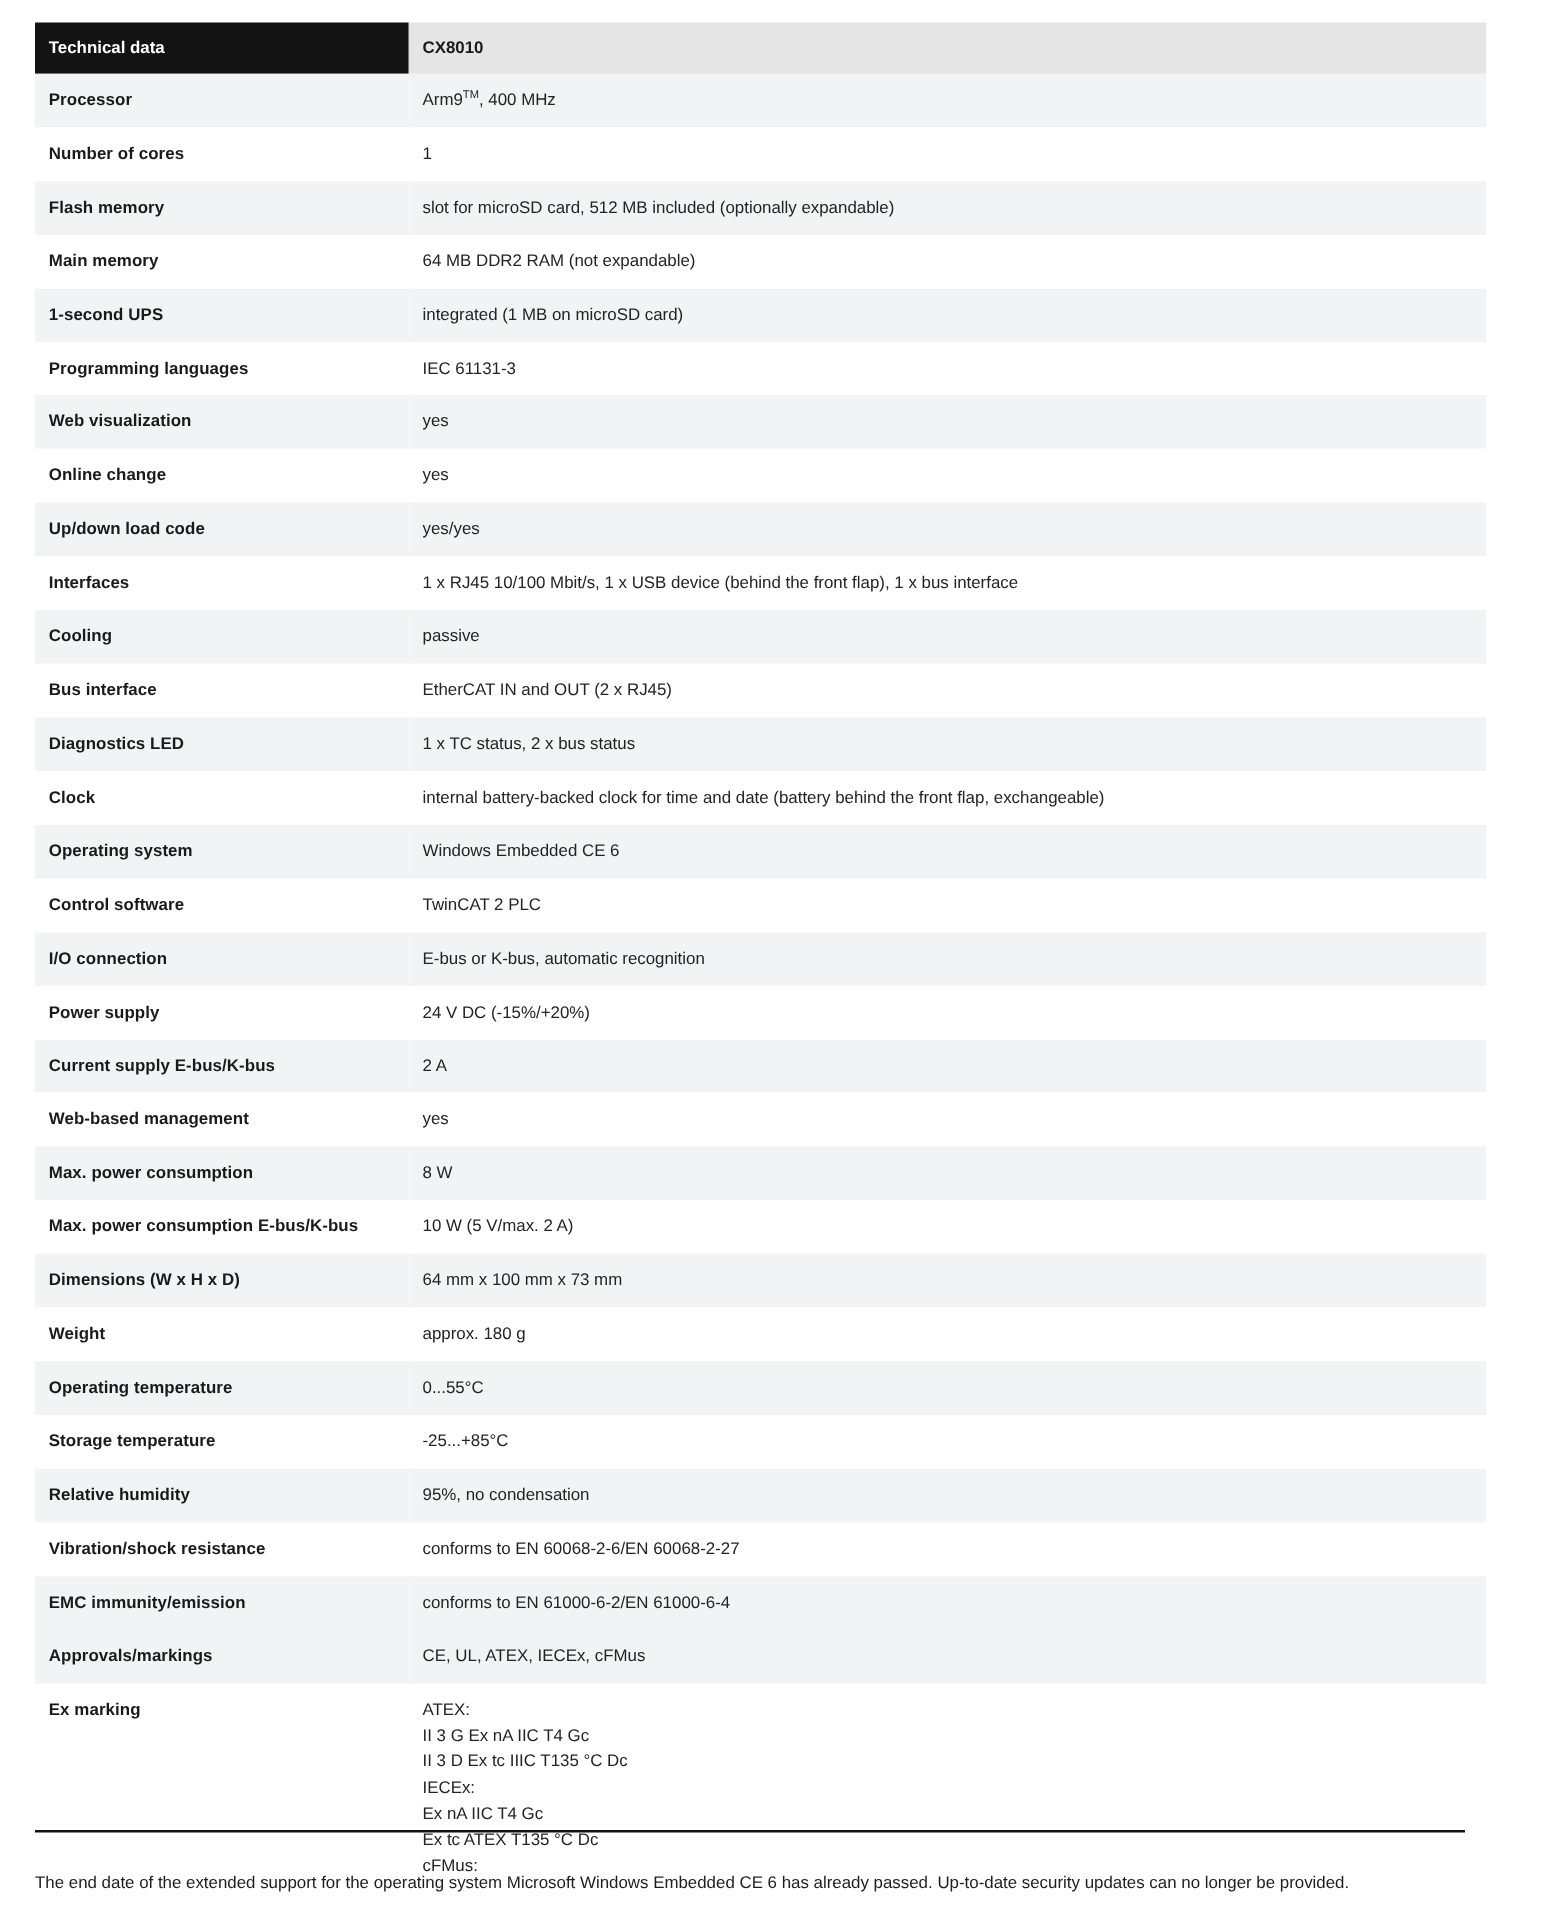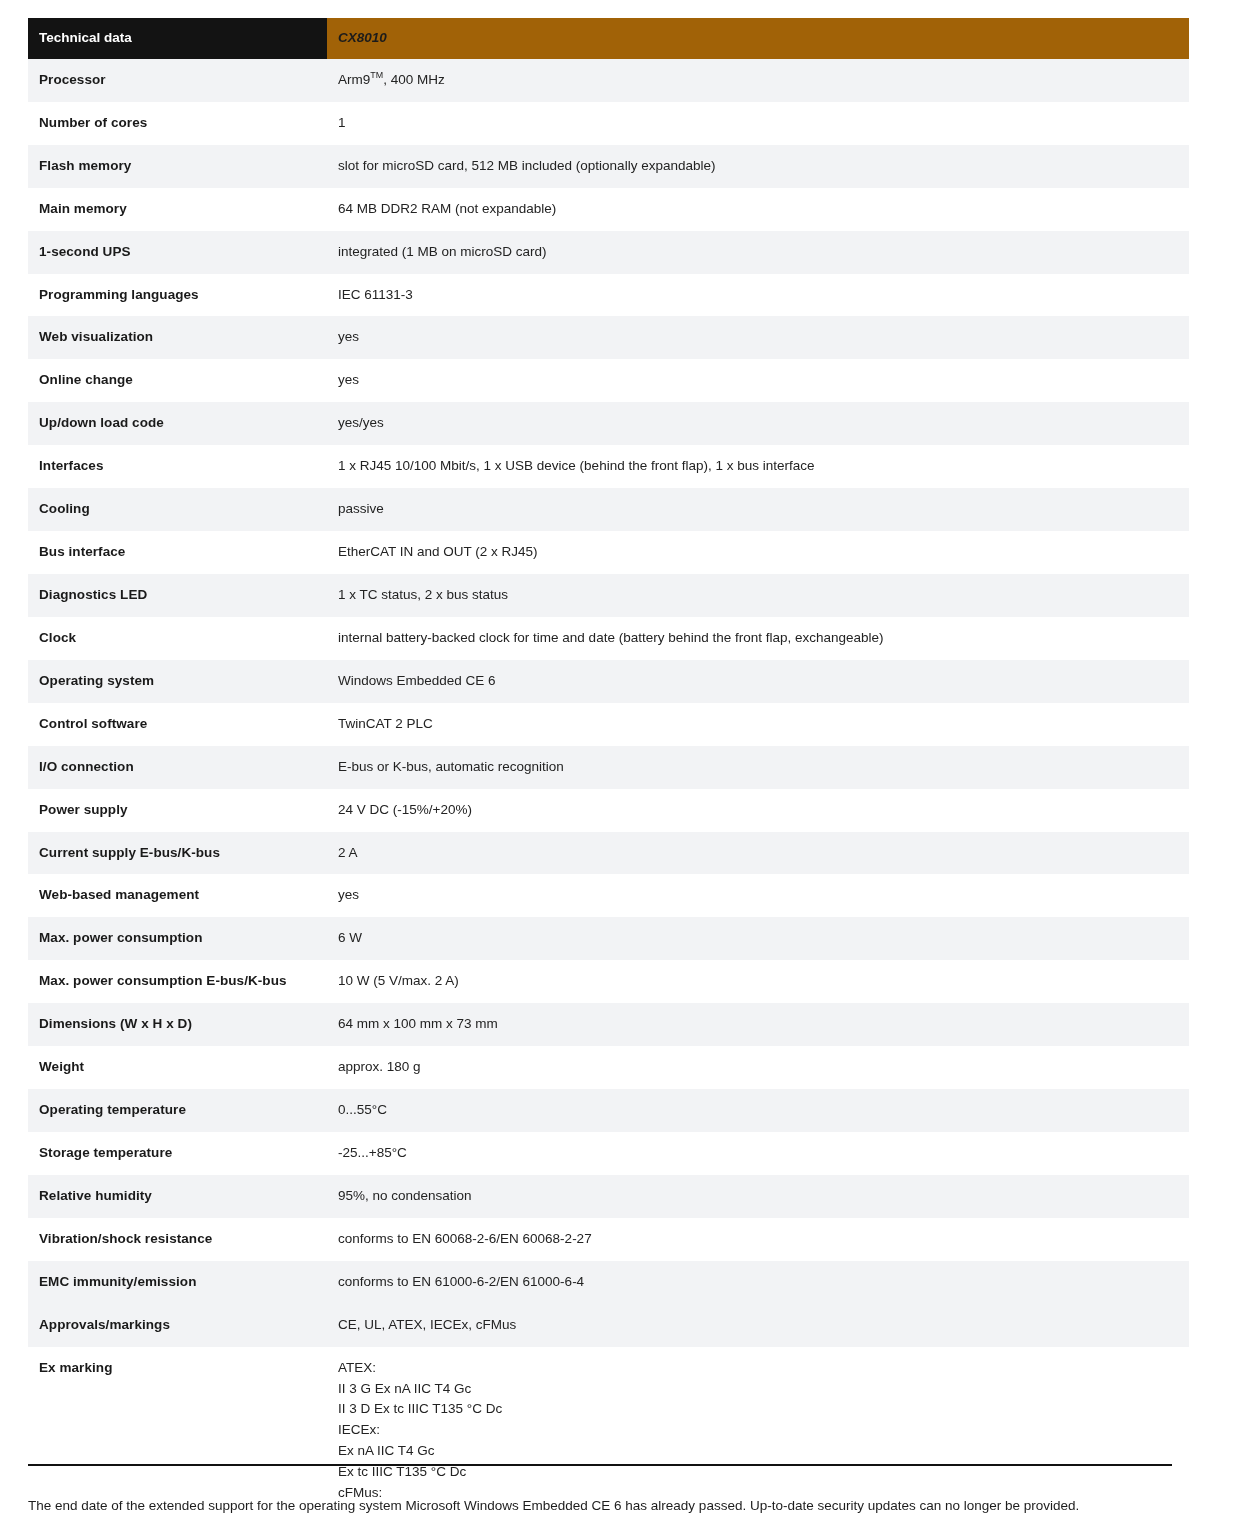--- a/index.html
+++ b/index.html
@@ -42,23 +42,22 @@
     font-weight: bold;
     padding-top: 10px;
     padding-bottom: 10px;
     height: 37px;
   }
   .th-label {
     background: #131313;
     color: #ffffff;
   }
   .th-value {
-    background: #a16207;
+    background: #e5e5e5;
     color: #1b1b1b;
-    font-style: italic;
   }
   .spec-table tbody tr.odd td { background: #f2f3f5; }
   .spec-table tbody tr.even td { background: #ffffff; }
   .spec-table tbody td.k {
     font-weight: bold;
     color: #1a1a1a;
     letter-spacing: 0.005em;
   }
   .spec-table tbody td.v {
     font-weight: normal;
@@ -188,21 +187,21 @@
         <tr class="odd">
           <td class="k">Current supply E-bus/K-bus</td>
           <td class="v">2 A</td>
         </tr>
         <tr class="even">
           <td class="k">Web-based management</td>
           <td class="v">yes</td>
         </tr>
         <tr class="odd">
           <td class="k">Max. power consumption</td>
-          <td class="v">6 W</td>
+          <td class="v">8 W</td>
         </tr>
         <tr class="even">
           <td class="k">Max. power consumption E-bus/K-bus</td>
           <td class="v">10 W (5 V/max. 2 A)</td>
         </tr>
         <tr class="odd">
           <td class="k">Dimensions (W x H x D)</td>
           <td class="v">64 mm x 100 mm x 73 mm</td>
         </tr>
         <tr class="even">
@@ -234,21 +233,21 @@
           <td class="v">CE, UL, ATEX, IECEx, cFMus</td>
         </tr>
         <tr class="even tall">
           <td class="k">Ex marking</td>
           <td class="v">
             <span class="ml">ATEX:</span>
             <span class="ml">II 3 G Ex nA IIC T4 Gc</span>
             <span class="ml">II 3 D Ex tc IIIC T135 °C Dc</span>
             <span class="ml">IECEx:</span>
             <span class="ml">Ex nA IIC T4 Gc</span>
-            <span class="ml">Ex tc IIIC T135 °C Dc</span>
+            <span class="ml">Ex tc ATEX T135 °C Dc</span>
             <span class="ml">cFMus:</span>
           </td>
         </tr>
       </tbody>
   </table>
 
   <div class="footer">
     <div class="rule"></div>
     <p class="note">The end date of the extended support for the operating system Microsoft Windows Embedded CE 6 has already passed. Up-to-date security updates can no longer be provided.</p>
     <div class="copyright">

